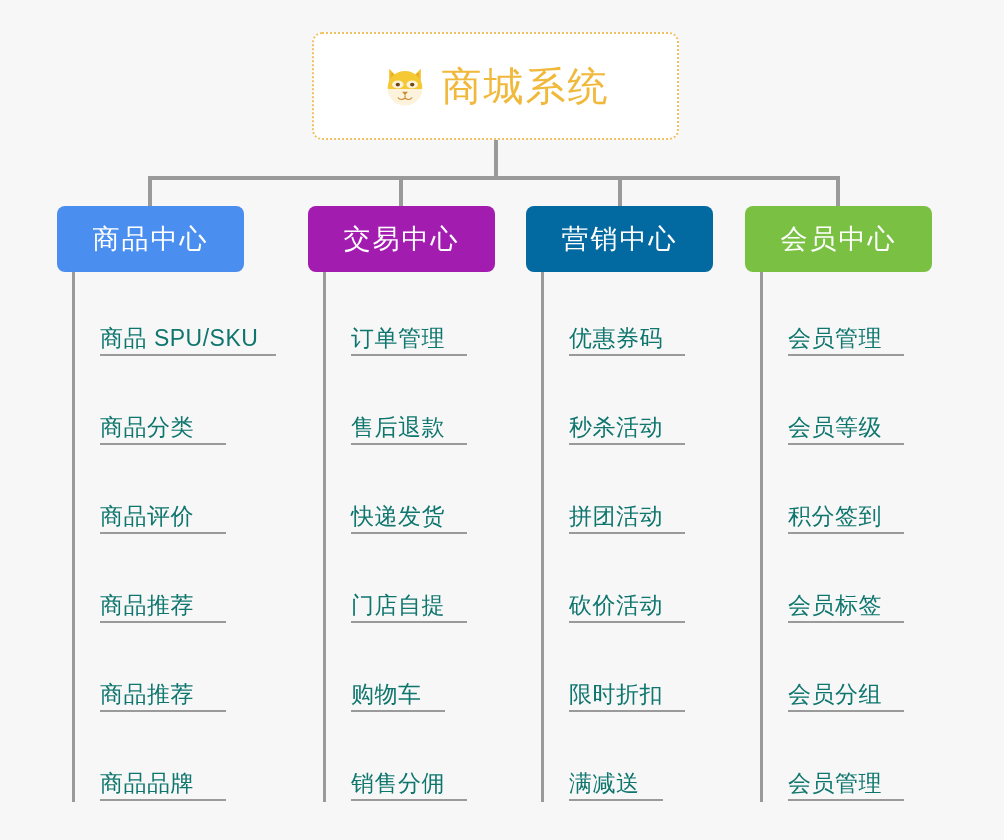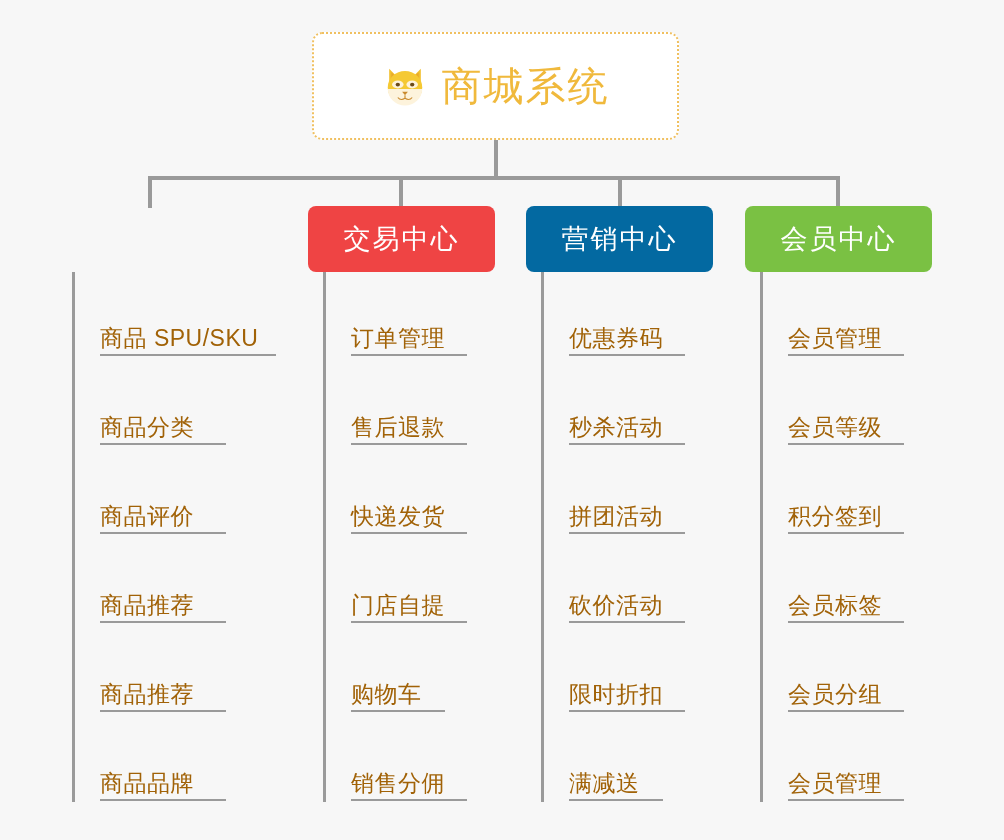--- a/index.html
+++ b/index.html
@@ -89,21 +89,21 @@
   
   .leaf {
     position: absolute;
     height: 0;
   }
   .leaf-label {
     position: absolute;
     left: 0;
     bottom: 6px;
     font-size: 23px;
-    color: #a16207;
+    color: #0f766e;
     white-space: nowrap;
     letter-spacing: 0.5px;
     line-height: 1;
   }
   .leaf-rule {
     position: absolute;
     left: 0;
     bottom: 0;
     height: 2px;
     background: #9a9a9a;
@@ -138,20 +138,23 @@
 
   <div class="conn conn-v" style="left:494px; top:140px; height:38px;"></div>
 
   <div class="conn conn-h" style="left:148px; top:176px; width:692px;"></div>
 
   <div class="conn conn-v" style="left:148px; top:176px; height:32px;"></div>
   <div class="conn conn-v" style="left:399px; top:176px; height:32px;"></div>
   <div class="conn conn-v" style="left:618px; top:176px; height:32px;"></div>
   <div class="conn conn-v" style="left:836px; top:176px; height:32px;"></div>
 
+  <div class="branch-card" style="left:57px; top:206px; width:187px; background:#4a8ef0;">
+    <span>商品中心</span>
+  </div>
   <div class="spine" style="left:72px; top:272px; height:530px;"></div>
 
   <div class="leaf" style="left:100px; top:356px;">
     <span class="leaf-label">商品 SPU/SKU</span>
     <span class="leaf-rule" style="width:176px;"></span>
   </div>
   <div class="leaf" style="left:100px; top:445px;">
     <span class="leaf-label">商品分类</span>
     <span class="leaf-rule" style="width:126px;"></span>
   </div>
@@ -165,21 +168,21 @@
   </div>
   <div class="leaf" style="left:100px; top:712px;">
     <span class="leaf-label">商品推荐</span>
     <span class="leaf-rule" style="width:126px;"></span>
   </div>
   <div class="leaf" style="left:100px; top:801px;">
     <span class="leaf-label">商品品牌</span>
     <span class="leaf-rule" style="width:126px;"></span>
   </div>
 
-  <div class="branch-card" style="left:308px; top:206px; width:187px; background:#ef4444;">
+  <div class="branch-card" style="left:308px; top:206px; width:187px; background:#a21caf;">
     <span>交易中心</span>
   </div>
   <div class="spine" style="left:323px; top:272px; height:530px;"></div>
 
   <div class="leaf" style="left:351px; top:356px;">
     <span class="leaf-label">订单管理</span>
     <span class="leaf-rule" style="width:116px;"></span>
   </div>
   <div class="leaf" style="left:351px; top:445px;">
     <span class="leaf-label">售后退款</span>

